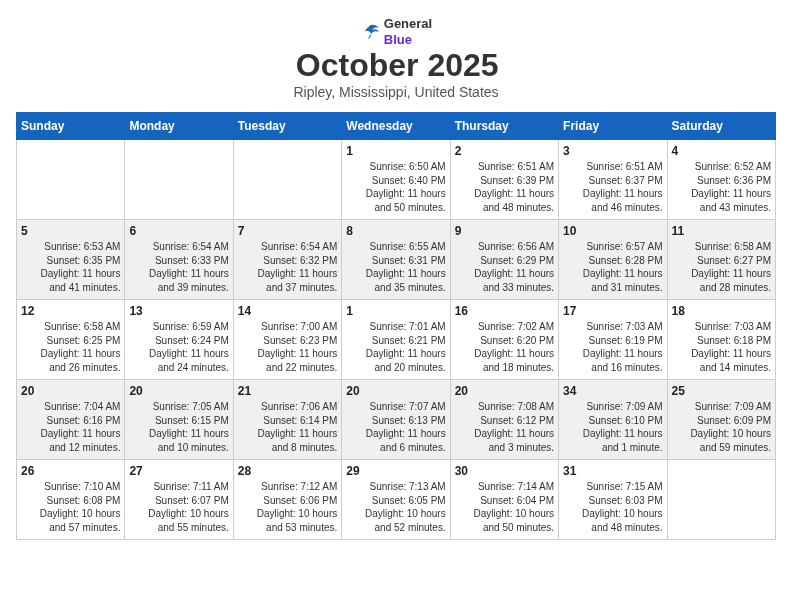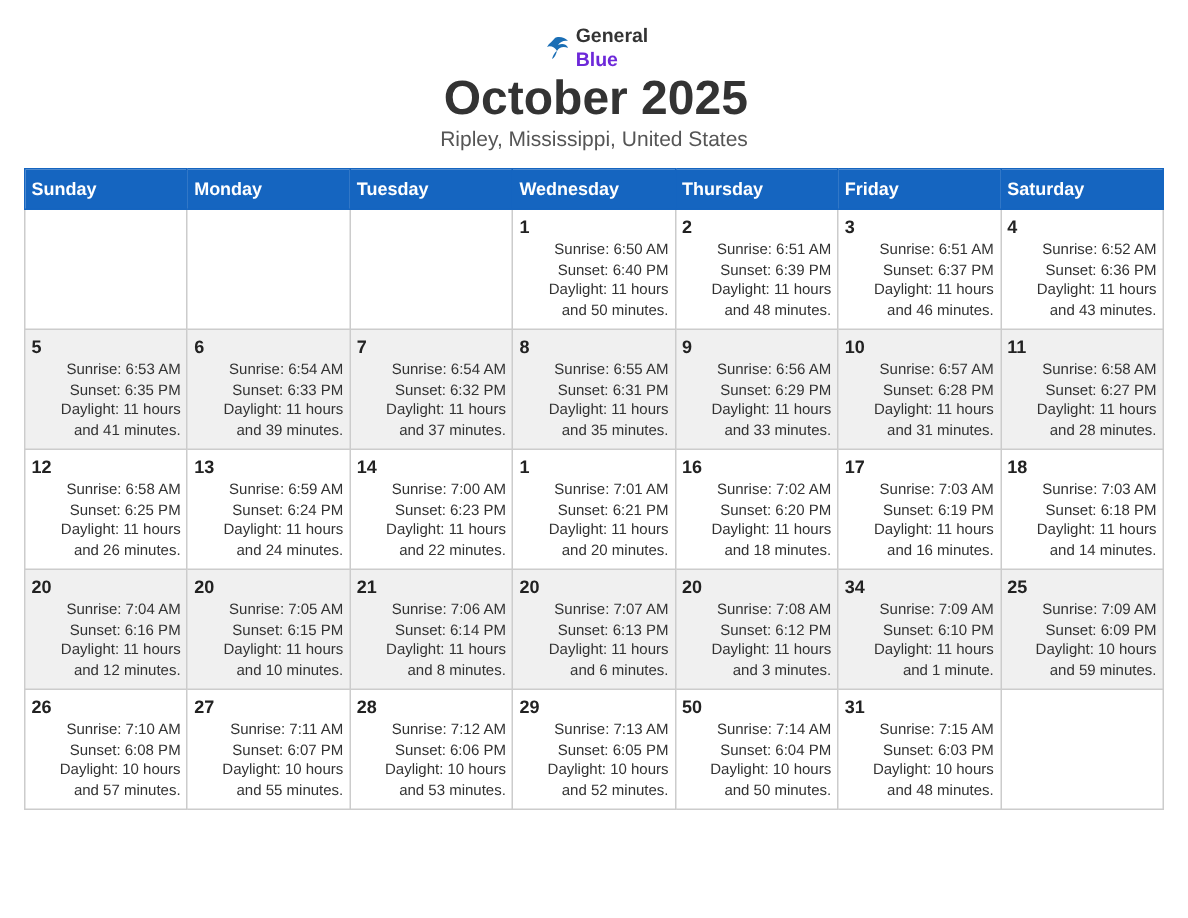--- a/index.html
+++ b/index.html
@@ -243,21 +243,21 @@
         </td>
         <td>
           <div class="day-number">28</div>
           <div class="day-info">Sunrise: 7:12 AM<br>Sunset: 6:06 PM<br>Daylight: 10 hours<br>and 53 minutes.</div>
         </td>
         <td>
           <div class="day-number">29</div>
           <div class="day-info">Sunrise: 7:13 AM<br>Sunset: 6:05 PM<br>Daylight: 10 hours<br>and 52 minutes.</div>
         </td>
         <td>
-          <div class="day-number">50</div>
+          <div class="day-number">30</div>
           <div class="day-info">Sunrise: 7:14 AM<br>Sunset: 6:04 PM<br>Daylight: 10 hours<br>and 50 minutes.</div>
         </td>
         <td>
           <div class="day-number">31</div>
           <div class="day-info">Sunrise: 7:15 AM<br>Sunset: 6:03 PM<br>Daylight: 10 hours<br>and 48 minutes.</div>
         </td>
         <td class="empty-cell"></td>
       </tr>
     </tbody>
 </table>

